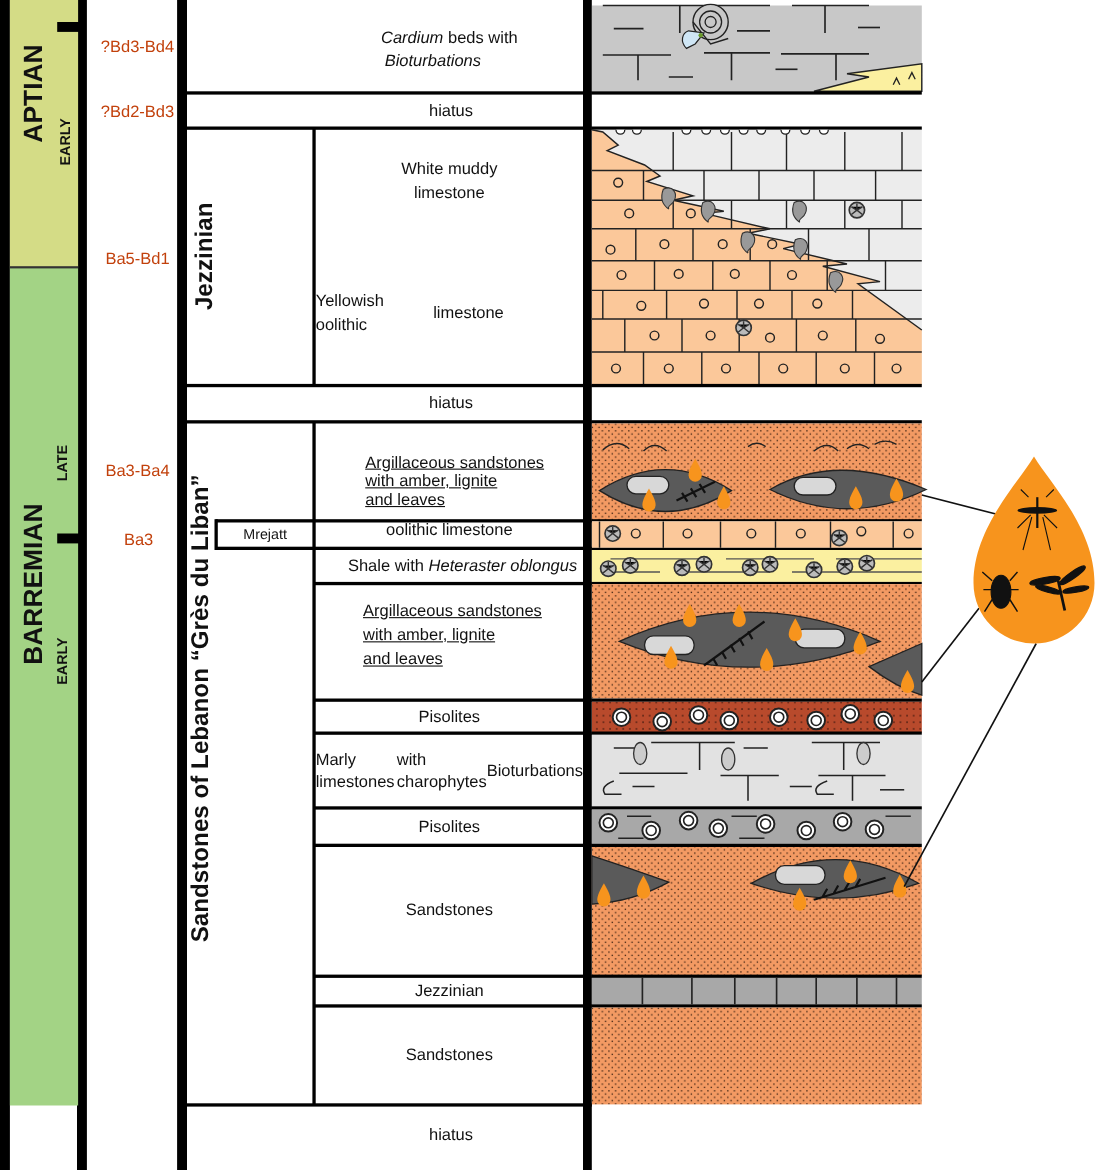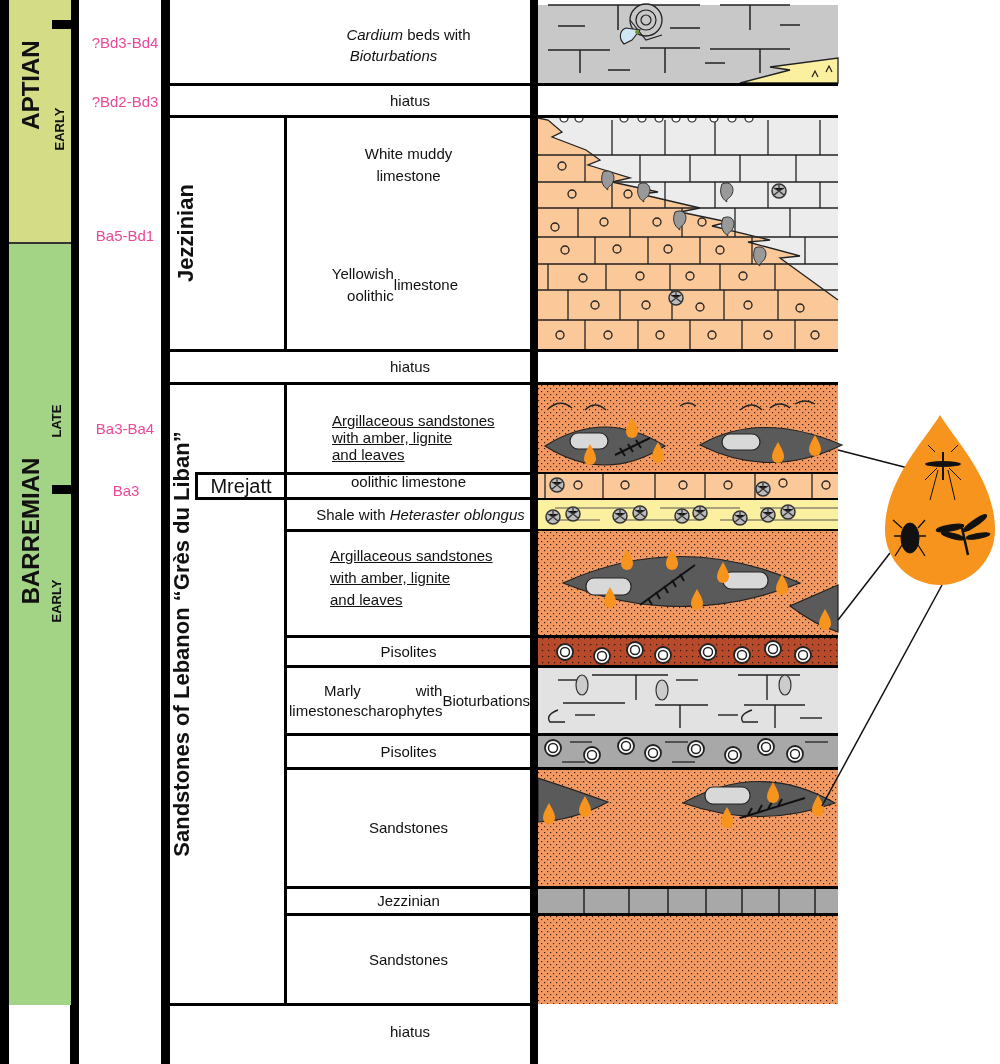--- a/index.html
+++ b/index.html
@@ -2,22 +2,22 @@
 <html><head>
 <meta charset="utf-8">
 <style>
   html,body{margin:0;padding:0;background:#fff;}
   body{width:1000px;height:1064px;position:relative;overflow:hidden;font-family:"Liberation Sans","DejaVu Sans",sans-serif;color:#111;}
   .abs{position:absolute;}
   .vbar{position:absolute;background:#000;}
   .hline{position:absolute;background:#000;height:3px;}
   .stage{position:absolute;left:9px;width:62px;}
   .rot{position:absolute;transform:rotate(-90deg);transform-origin:center center;white-space:nowrap;font-weight:bold;}
-  .zone{position:absolute;left:70px;width:100px;text-align:center;color:#ec4899;font-size:15px;}
-  .cell{position:absolute;display:flex;align-items:center;justify-content:center;text-align:right;font-size:15px;line-height:20px;}
+  .zone{position:absolute;left:70px;width:100px;text-align:center;color:#c2410c;font-size:15px;}
+  .cell{position:absolute;display:flex;align-items:center;justify-content:center;text-align:left;font-size:15px;line-height:20px;}
   .cell-left{justify-content:flex-end;text-align:left;text-decoration:underline;}
 </style>
 </head>
 <body>
 
 <div class="vbar" style="left:0;top:0;width:9px;height:1064px;"></div>
 <div class="vbar" style="left:70px;top:0;width:9px;height:1064px;"></div>
 
 <div class="stage" style="top:0;height:243px;background:#d4dc86;"></div>
 <div class="stage" style="top:243px;height:762px;background:#a3d385;"></div>
@@ -54,21 +54,21 @@
 <div class="hline" style="left:285px;top:635px;width:253px;"></div>
 <div class="hline" style="left:285px;top:665px;width:253px;"></div>
 <div class="hline" style="left:285px;top:733px;width:253px;"></div>
 <div class="hline" style="left:285px;top:767px;width:253px;"></div>
 <div class="hline" style="left:285px;top:886px;width:253px;"></div>
 <div class="hline" style="left:285px;top:913px;width:253px;"></div>
 <div class="hline" style="left:170px;top:1003px;width:368px;"></div>
 
 <div class="rot" style="left:126px;top:220px;width:120px;height:26px;font-size:22px;text-align:center;">Jezzinian</div>
 <div class="rot" style="left:-57px;top:630px;width:480px;height:28px;font-size:22px;text-align:center;">Sandstones of Lebanon “Grès du Liban”</div>
-<div class="cell" style="left:198px;top:475px;width:86px;height:22px;font-size:20px;">Mrejatt</div>
+<div class="cell" style="left:198px;top:475px;width:86px;height:22px;font-size:13px;">Mrejatt</div>
 
 <div class="cell" style="left:287px;top:20px;width:243px;height:50px;flex-direction:column;line-height:21px;">
   <div><i>Cardium</i><span> beds with</span></div>
   <div style="margin-left:-30px;"><i>Bioturbations</i></div>
 </div>
 <div class="cell" style="left:170px;top:86px;width:360px;height:29px;padding-left:120px;box-sizing:border-box;">hiatus</div>
 <div class="cell" style="left:287px;top:140px;width:243px;height:50px;flex-direction:column;line-height:22px;">
   <div>White muddy</div>
   <div>limestone</div>
 </div>

